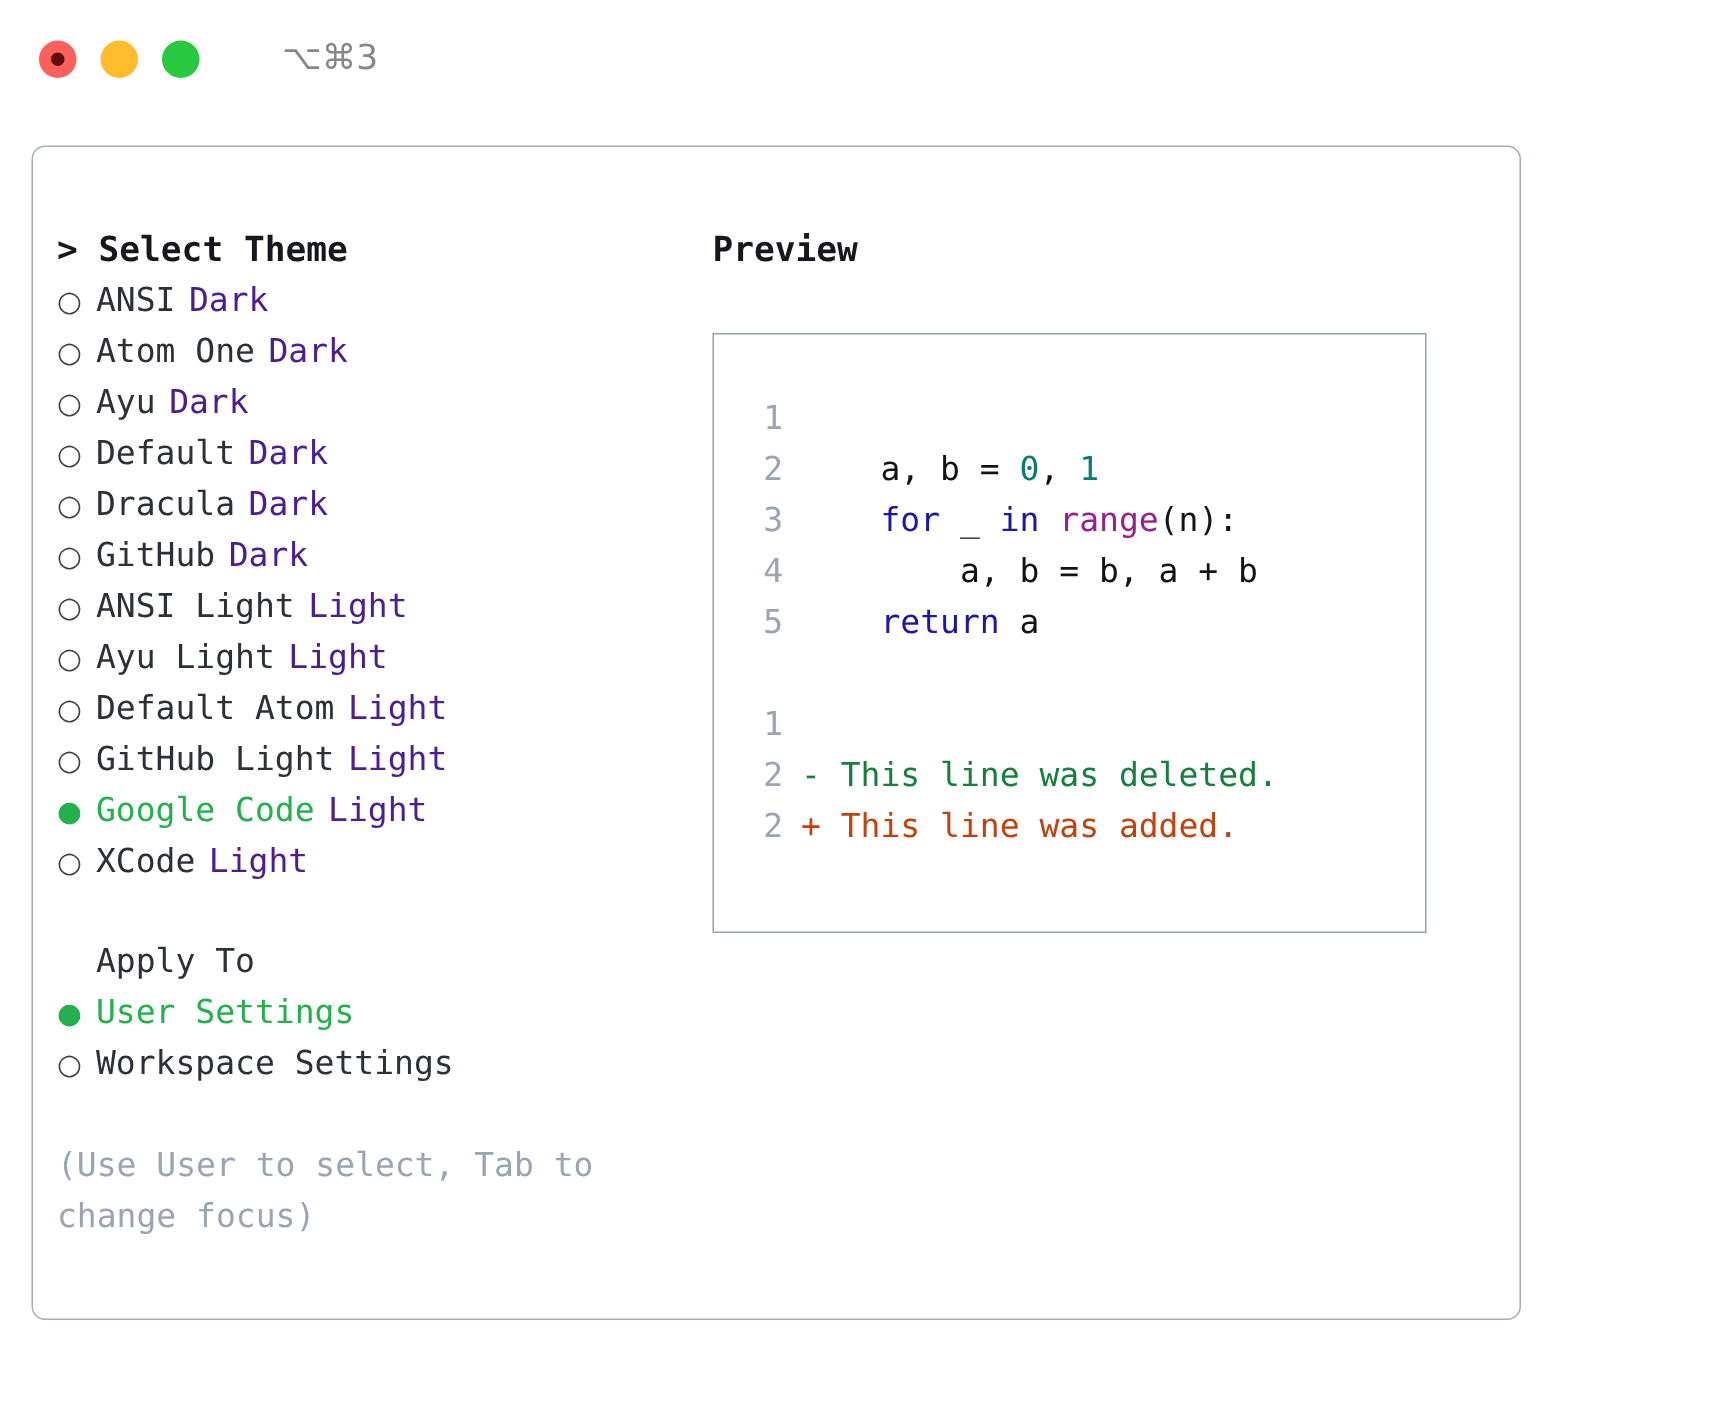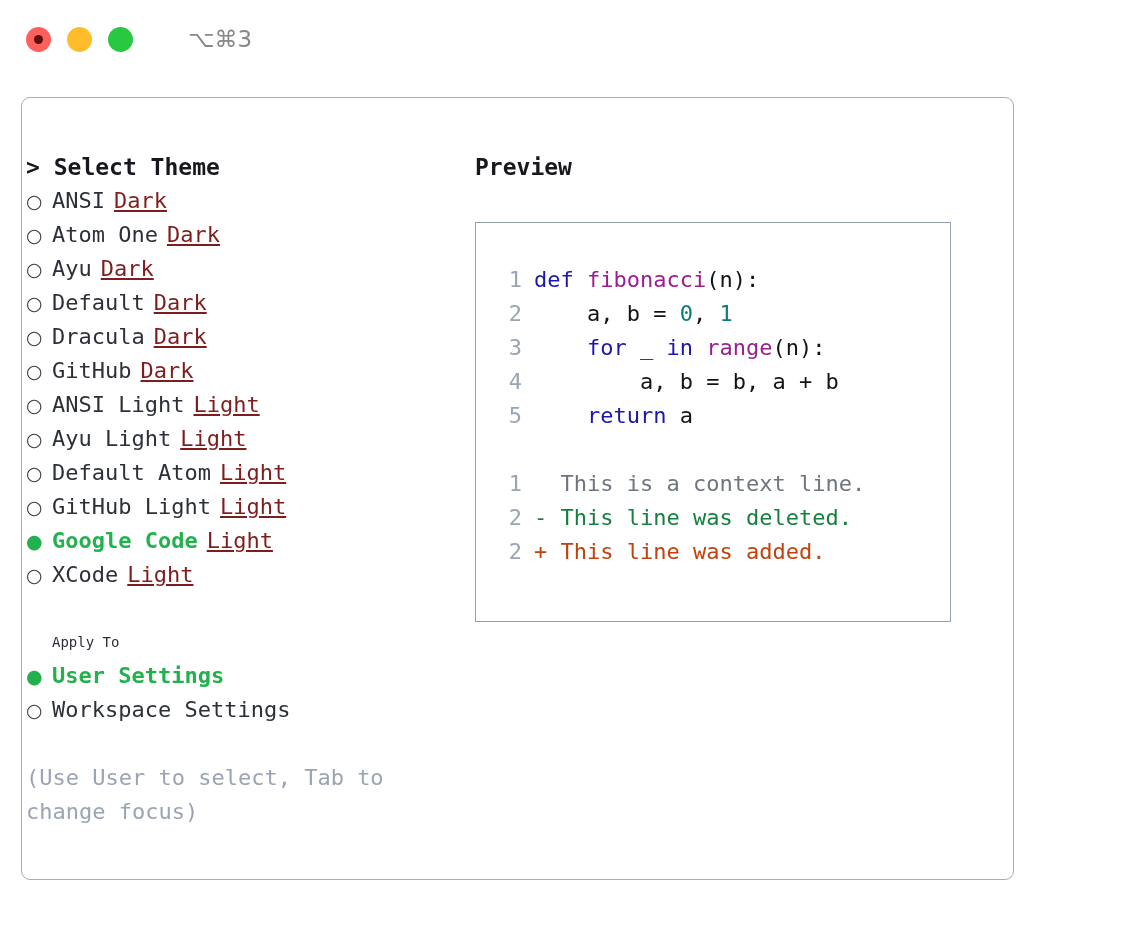--- a/index.html
+++ b/index.html
@@ -74,21 +74,21 @@
     height: 783px;
     border: 1.6px solid #a3adbb;
     border-radius: 9px;
     box-sizing: border-box;
     background: #ffffff;
   }
 
   
   #theme-column {
     position: absolute;
-    left: 4px;
+    left: 16px;
     top: 52px;
     width: 440px;
   }
   #preview-column {
     position: absolute;
     left: 453px;
     top: 52px;
     width: 490px;
   }
 
@@ -110,29 +110,28 @@
   }
   .bullet {
     width: 26px;
     flex: none;
     font-size: 19px;
     color: #3b3f46;
     font-family: "DejaVu Sans", "Liberation Sans", sans-serif;
   }
   .bullet.sel { color: #22b14c; }
   .row-name { color: #2c3038; }
-  .row-name.sel { color: #22b14c; font-weight: bold; }
+  .row-name.sel { color: #22b14c; }
   .row-tag {
-    color: #7f1d1d;
+    color: #4c1d95;
     margin-left: 9px;
-    text-decoration: underline;
   }
 
   #apply-to-heading {
-    font-size: 14px;
+    font-size: 22px;
     color: #2c3038;
     line-height: 34px;
     padding-left: 26px;
     white-space: pre;
     margin-top: 33px;
   }
 
   #hint-text {
     margin-top: 34px;
     font-size: 22px;
@@ -221,29 +220,29 @@
 
       <div id="hint-text">(Use User to select, Tab to change focus)</div>
     </div>
 
     <div id="preview-column">
 
       <div class="col-heading">Preview</div>
 
       <div id="preview-box">
         <div id="code-block">
-            <div class="code-line"><span class="ln">1</span><span class="code-text"><span class="tok-kw">def </span><span class="tok-fn">fibonacci</span><span class="tok-plain">(n):</span></span></div>
+            <div class="code-line"><span class="ln">1</span></div>
             <div class="code-line"><span class="ln">2</span><span class="code-text"><span class="tok-plain">    a, b = </span><span class="tok-num">0</span><span class="tok-plain">, </span><span class="tok-num">1</span></span></div>
             <div class="code-line"><span class="ln">3</span><span class="code-text"><span class="tok-plain">    </span><span class="tok-kw">for</span><span class="tok-plain"> _ </span><span class="tok-kw">in</span><span class="tok-plain"> </span><span class="tok-fn">range</span><span class="tok-plain">(n):</span></span></div>
             <div class="code-line"><span class="ln">4</span><span class="code-text"><span class="tok-plain">        a, b = b, a + b</span></span></div>
             <div class="code-line"><span class="ln">5</span><span class="code-text"><span class="tok-plain">    </span><span class="tok-kw">return</span><span class="tok-plain"> a</span></span></div>
           </div>
         <div class="diff-gap"></div>
         <div id="diff-block">
-            <div class="code-line"><span class="ln">1</span><span class="code-text diff-ctx">  This is a context line.</span></div>
+            <div class="code-line"><span class="ln">1</span></div>
             <div class="code-line"><span class="ln">2</span><span class="code-text diff-del">- This line was deleted.</span></div>
             <div class="code-line"><span class="ln">2</span><span class="code-text diff-add">+ This line was added.</span></div>
           </div>
       </div>
     </div>
 
   </div>
 </div>
 
 </body></html>

